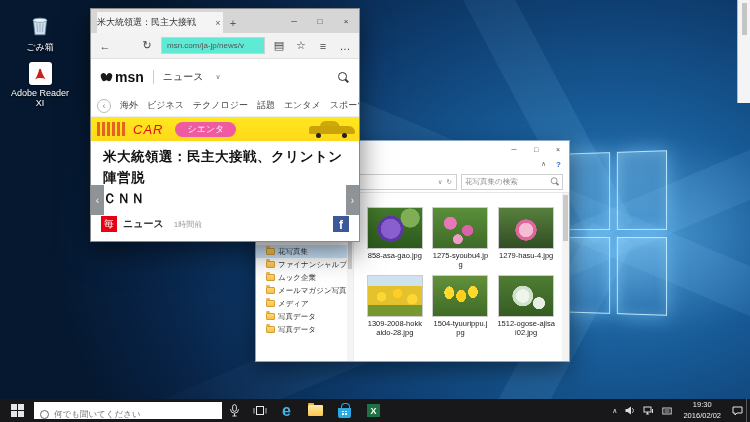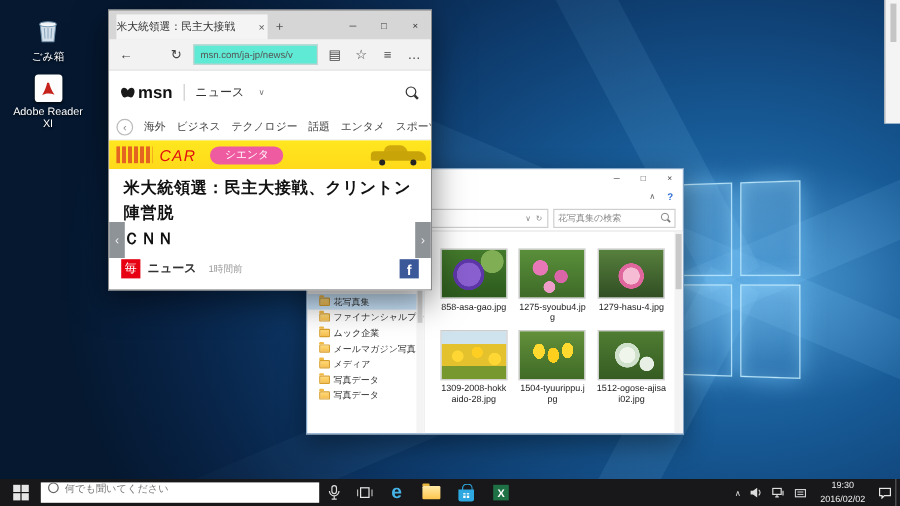--- a/index.html
+++ b/index.html
@@ -146,21 +146,21 @@
   radial-gradient(ellipse 9% 16% at 52% 50%, #ffcf1d 0 99%, rgba(0,0,0,0) 100%),
   radial-gradient(ellipse 9% 16% at 74% 40%, #ffd92e 0 99%, rgba(0,0,0,0) 100%), linear-gradient(#62903a,#3f6b26); }
 .th6 { background: radial-gradient(circle at 44% 50%, #f0f5ec 0 18%, #cfe0cb 19% 28%, rgba(0,0,0,0) 29%),
   radial-gradient(circle at 74% 68%, #e8efe4 0 12%, rgba(0,0,0,0) 13%), linear-gradient(#4f7d33,#365c22); }
 
 
 .taskbar { position:absolute; left:0; bottom:0; width:750px; height:23px; background:#18181a; display:flex; align-items:stretch; z-index:40; }
 .tb-start { width:34px; display:flex; align-items:center; justify-content:center; }
 .winflag { width:13px; height:13px; display:grid; grid-template-columns:1fr 1fr; grid-template-rows:1fr 1fr; gap:1px; }
 .winflag span { background:#e6e6e6; }
-.tb-search { width:232px; margin:3px 0; background:#fff; display:flex; align-items:flex-start; padding:0 6px; gap:5px; }
+.tb-search { width:188px; margin:3px 0; background:#fff; display:flex; align-items:flex-end; padding:0 6px; gap:5px; }
 .cortana-ring { width:9px; height:9px; border:1.5px solid #666; border-radius:50%; flex:none; }
 .tb-search input { border:0; outline:0; flex:1; min-width:0; font-size:8.5px; color:#555; font-family:inherit; background:transparent; }
 .tb-search input::placeholder { color:#767676; }
 .tb-btn { width:25px; display:flex; align-items:center; justify-content:center; }
 .tb-app { width:29px; display:flex; align-items:center; justify-content:center; }
 .edge-e { color:#45b3e8; font-size:16px; font-weight:bold; line-height:1; }
 .tfolder { width:15px; height:11px; position:relative; background:linear-gradient(#ffe9a8,#fdc64b); border-radius:1px; }
 .tfolder::before { content:""; position:absolute; left:0; top:-2px; width:6px; height:2px; background:#e8b53e; border-radius:1px 1px 0 0; }
 .store-bag { width:13px; height:10px; background:#2ea8e0; border-radius:0 0 2px 2px; position:relative; margin-top:4px;
   display:flex; align-items:center; justify-content:center; }

